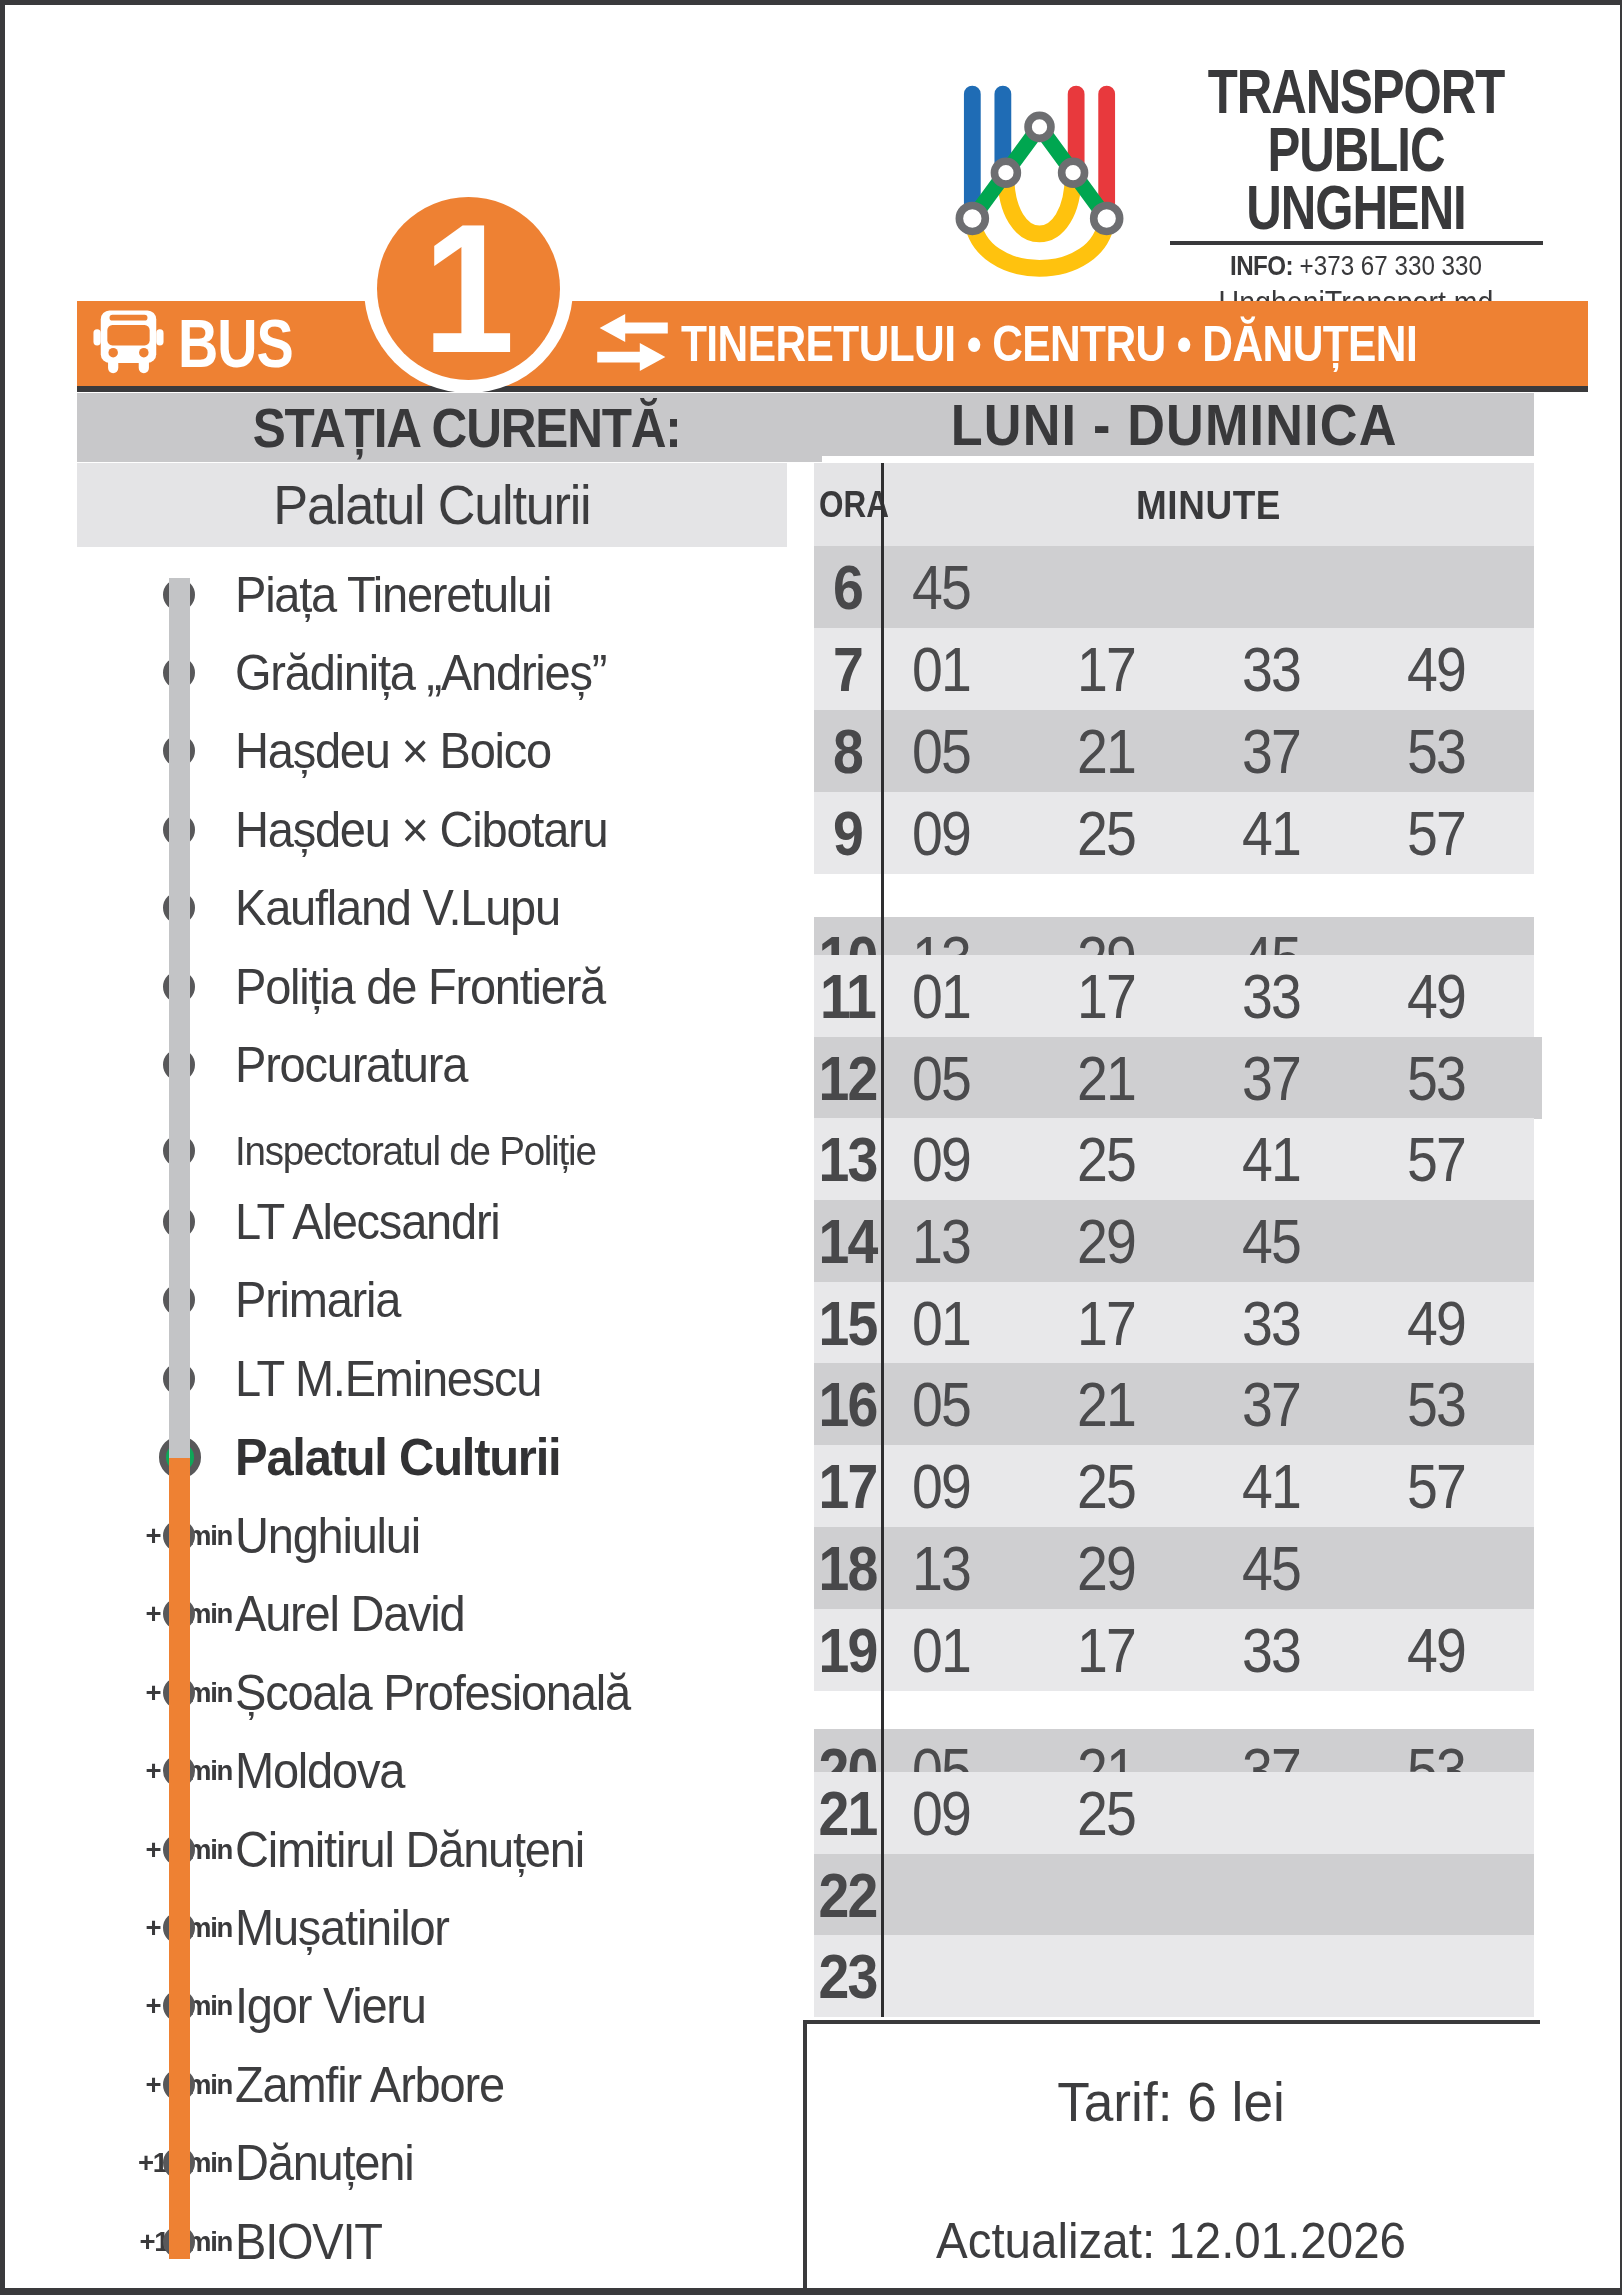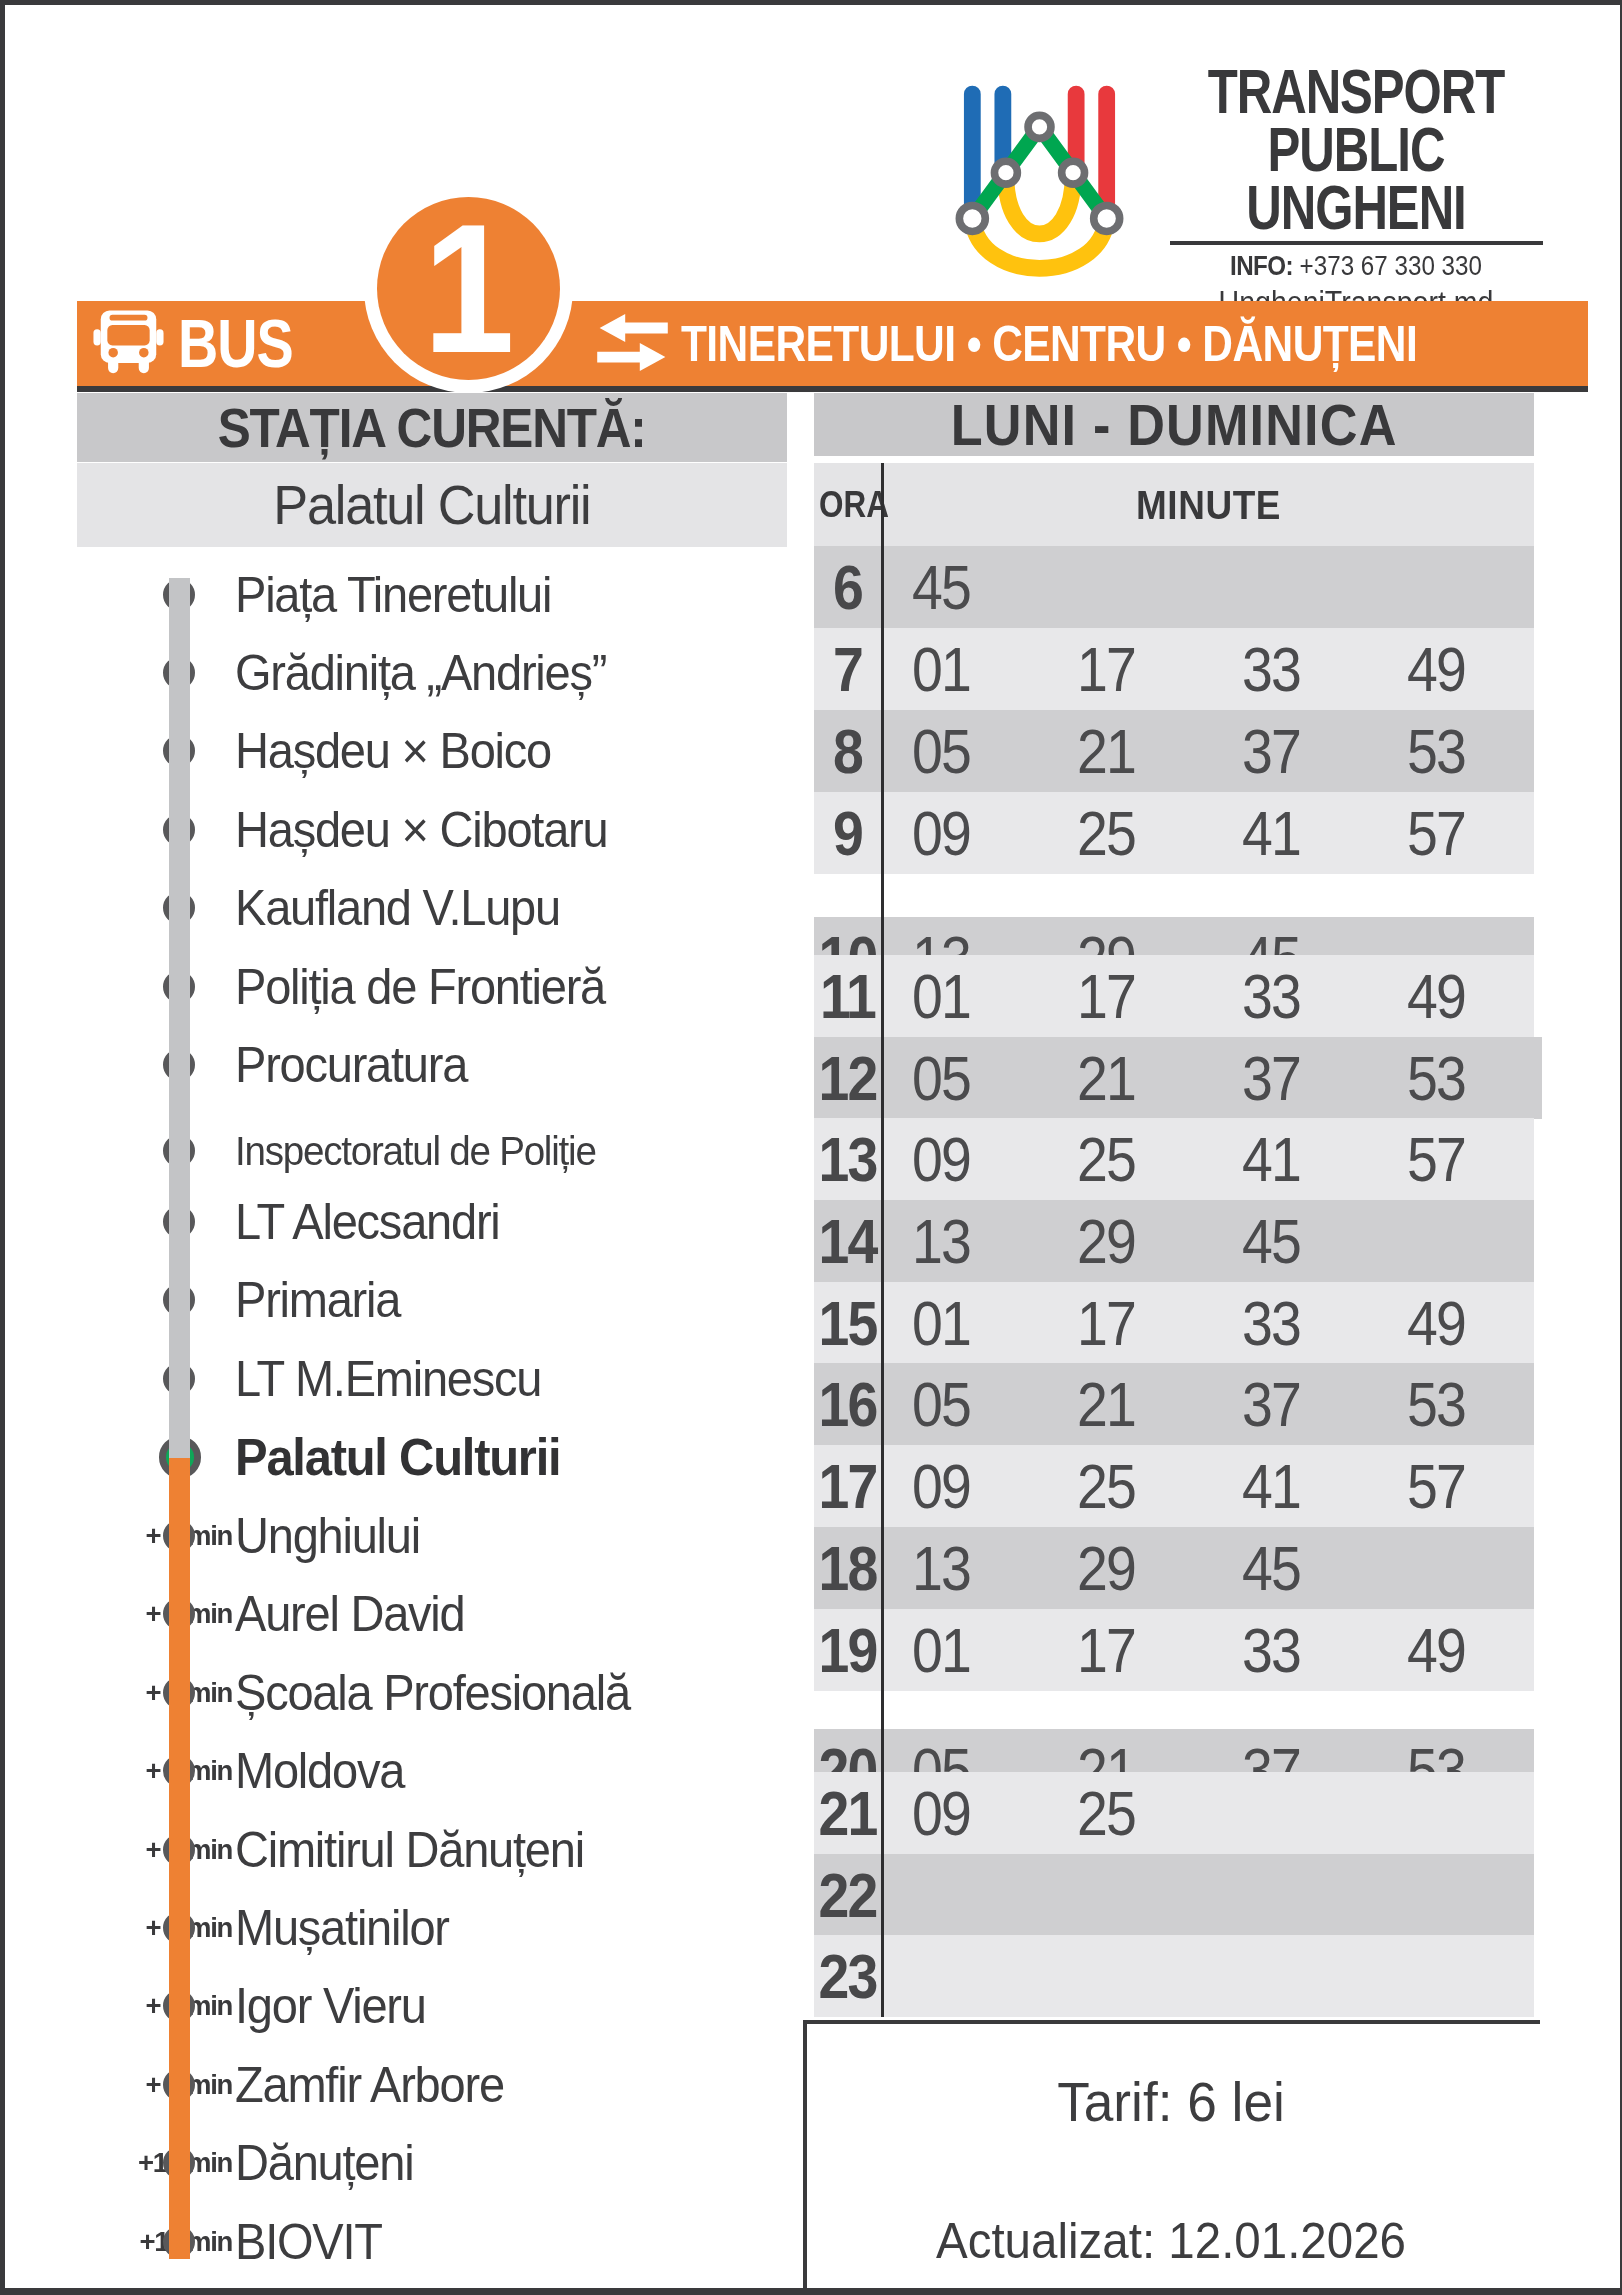--- a/index.html
+++ b/index.html
@@ -26,21 +26,21 @@
   .num-wrap{position:absolute;left:364px;top:184px;width:209px;height:209px;border-radius:50%;background:#fff;z-index:5;}
   .num-disc{position:absolute;left:13px;top:13px;width:183px;height:183px;border-radius:50%;background:#ee8133;
             display:flex;align-items:center;justify-content:center;}
   .num-disc span{font-size:183px;font-weight:bold;color:#fff;transform:scaleX(.9);line-height:183px;}
   .arrows-icon{position:absolute;left:596px;top:306px;width:73px;height:73px;z-index:3;}
   .route-text{position:absolute;left:681px;top:344px;transform:translateY(-50%) scaleX(.85);transform-origin:left center;
               font-size:50px;font-weight:bold;color:#fff;letter-spacing:-0.7px;z-index:3;white-space:nowrap;}
 
   
   .left-header{position:absolute;left:77px;top:393px;width:710px;height:69px;background:#c8c8ca;
-               display:flex;align-items:center;justify-content:center;}
+               display:flex;align-items:center;justify-content:center;padding-left:35px;}
   .left-header span{font-size:55px;font-weight:bold;color:#39393b;transform:scaleX(.9);letter-spacing:-1.3px;white-space:nowrap;}
   .left-current{position:absolute;left:77px;top:463px;width:710px;height:84px;background:#e4e4e6;
                 display:flex;align-items:center;justify-content:center;}
   .left-current span{font-size:55px;color:#3d3d3f;transform:scaleX(.95);letter-spacing:-1.3px;white-space:nowrap;}
 
   .line-seg{position:absolute;left:169px;width:21px;z-index:1;}
   .line-gray{top:578px;height:880px;background:#c3c4c6;}
   .line-orange{top:1458px;height:801px;background:#ee8133;}
 
   .st-row{position:absolute;left:77px;width:710px;height:78px;}

